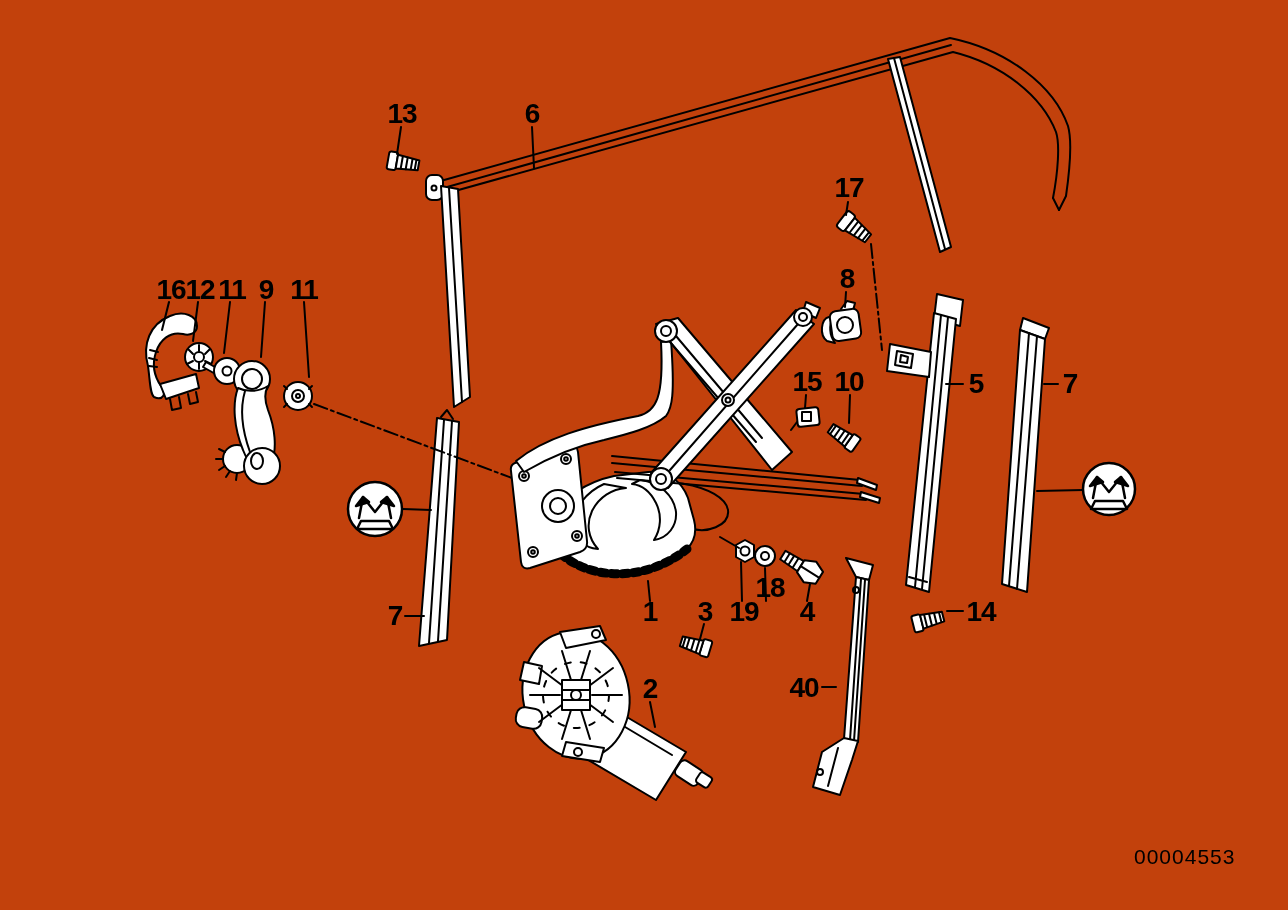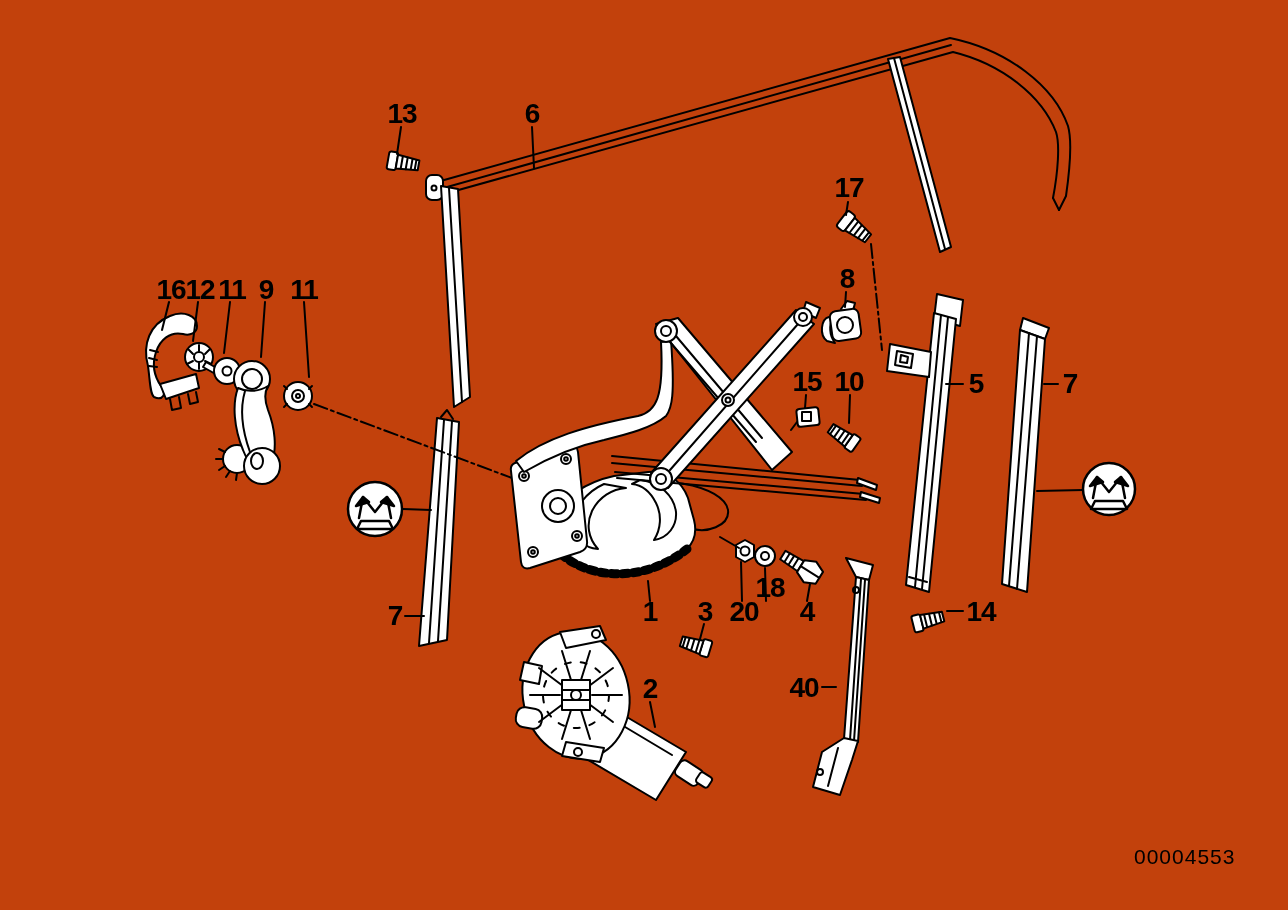--- a/index.html
+++ b/index.html
@@ -314,21 +314,21 @@
   <div class="callout" style="left:232px;top:290px">11</div>
   <div class="callout" style="left:266px;top:290px">9</div>
   <div class="callout" style="left:304px;top:290px">11</div>
   <div class="callout" style="left:807px;top:382px">15</div>
   <div class="callout" style="left:849px;top:382px">10</div>
   <div class="callout" style="left:976px;top:384px">5</div>
   <div class="callout" style="left:1070px;top:384px">7</div>
   <div class="callout" style="left:395px;top:616px">7</div>
   <div class="callout" style="left:650px;top:612px">1</div>
   <div class="callout" style="left:705px;top:612px">3</div>
-  <div class="callout" style="left:744px;top:612px">20</div>
+  <div class="callout" style="left:744px;top:612px">19</div>
   <div class="callout" style="left:770px;top:588px">18</div>
   <div class="callout" style="left:807px;top:612px">4</div>
   <div class="callout" style="left:650px;top:689px">2</div>
   <div class="callout" style="left:804px;top:688px">40</div>
   <div class="callout" style="left:981px;top:612px">14</div>
 
   <div class="image-id" style="left:1134px;top:845px">00004553</div>
 
 </div>
 

